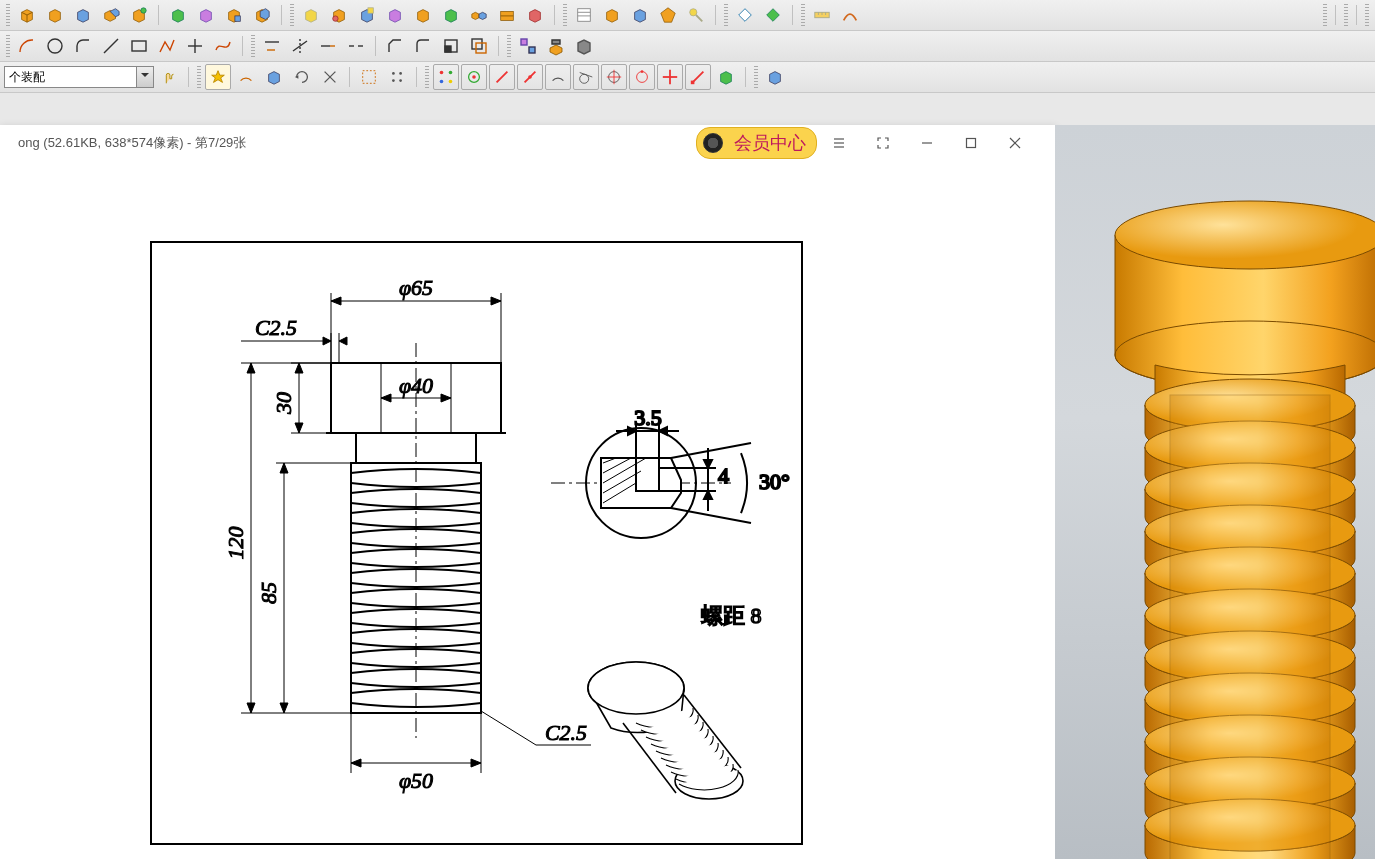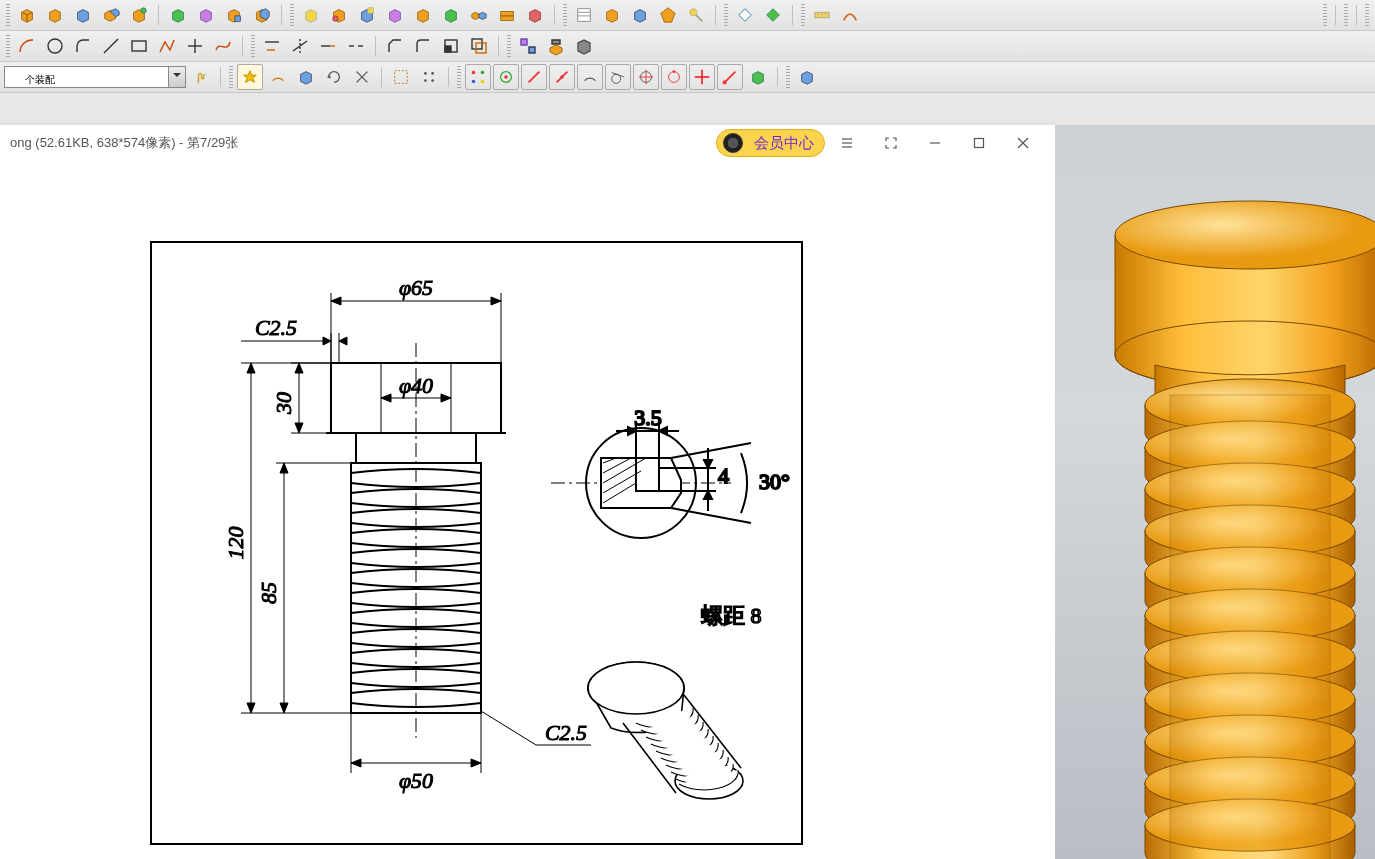--- a/index.html
+++ b/index.html
@@ -49,22 +49,22 @@
 
   
   .row2 .tb-btn svg { width:20px; height:20px; stroke:#333; fill:none; stroke-width:1.4;}
   .row2 .tb-btn.red svg { stroke:#cc4400;}
 
   
   .combo {
     height: 20px; width: 140px;
     border:1px solid #888;
     background:#fff;
-    display:flex; align-items:flex-end;
-    padding: 0 20px; font-size:10px;
+    display:flex; align-items:center;
+    padding: 0 4px; font-size:12px;
     position:relative;
   }
   .combo .dd {
     position:absolute; right:0; top:0; bottom:0;
     width:16px; background:linear-gradient(#eee,#ccc);
     border-left:1px solid #888;
     display:flex;align-items:center;justify-content:center;
   }
   .combo .dd::after{content:""; border:4px solid transparent; border-top-color:#333;}
 
@@ -73,30 +73,30 @@
     position: absolute;
     left: 0; top: 125px;
     width: 1055px; height: 734px;
     background: #fff;
     border-right: 1px solid #c0c0c0;
     box-shadow: 0 2px 8px rgba(0,0,0,.15);
   }
   .viewer-title {
     height:36px;
     display:flex; align-items:center;
-    padding: 0 10px;
+    padding: 0 18px;
     color:#555; font-size:13px;
     background:#fff;
     border-bottom:1px solid #eee;
   }
   .viewer-title .spacer {flex:1;}
   .badge {
-    background:#fbd34d; color:#6d28d9;
+    background:#fbd34d; color:#be185d;
     border-radius:14px; padding:3px 10px 3px 6px;
-    font-size:15px; display:flex;align-items:center;gap:11px;
+    font-size:18px; display:flex;align-items:center;gap:11px;
     border:1px solid #e0b020;
   }
   .badge .av {
     width:18px;height:18px;border-radius:50%;
     background:radial-gradient(#555 40%, #222 42%);
     border:1px solid #333;
   }
   .win-icon {
     width:44px;height:32px;display:flex;align-items:center;justify-content:center;
     color:#555;font-size:14px;cursor:pointer;

